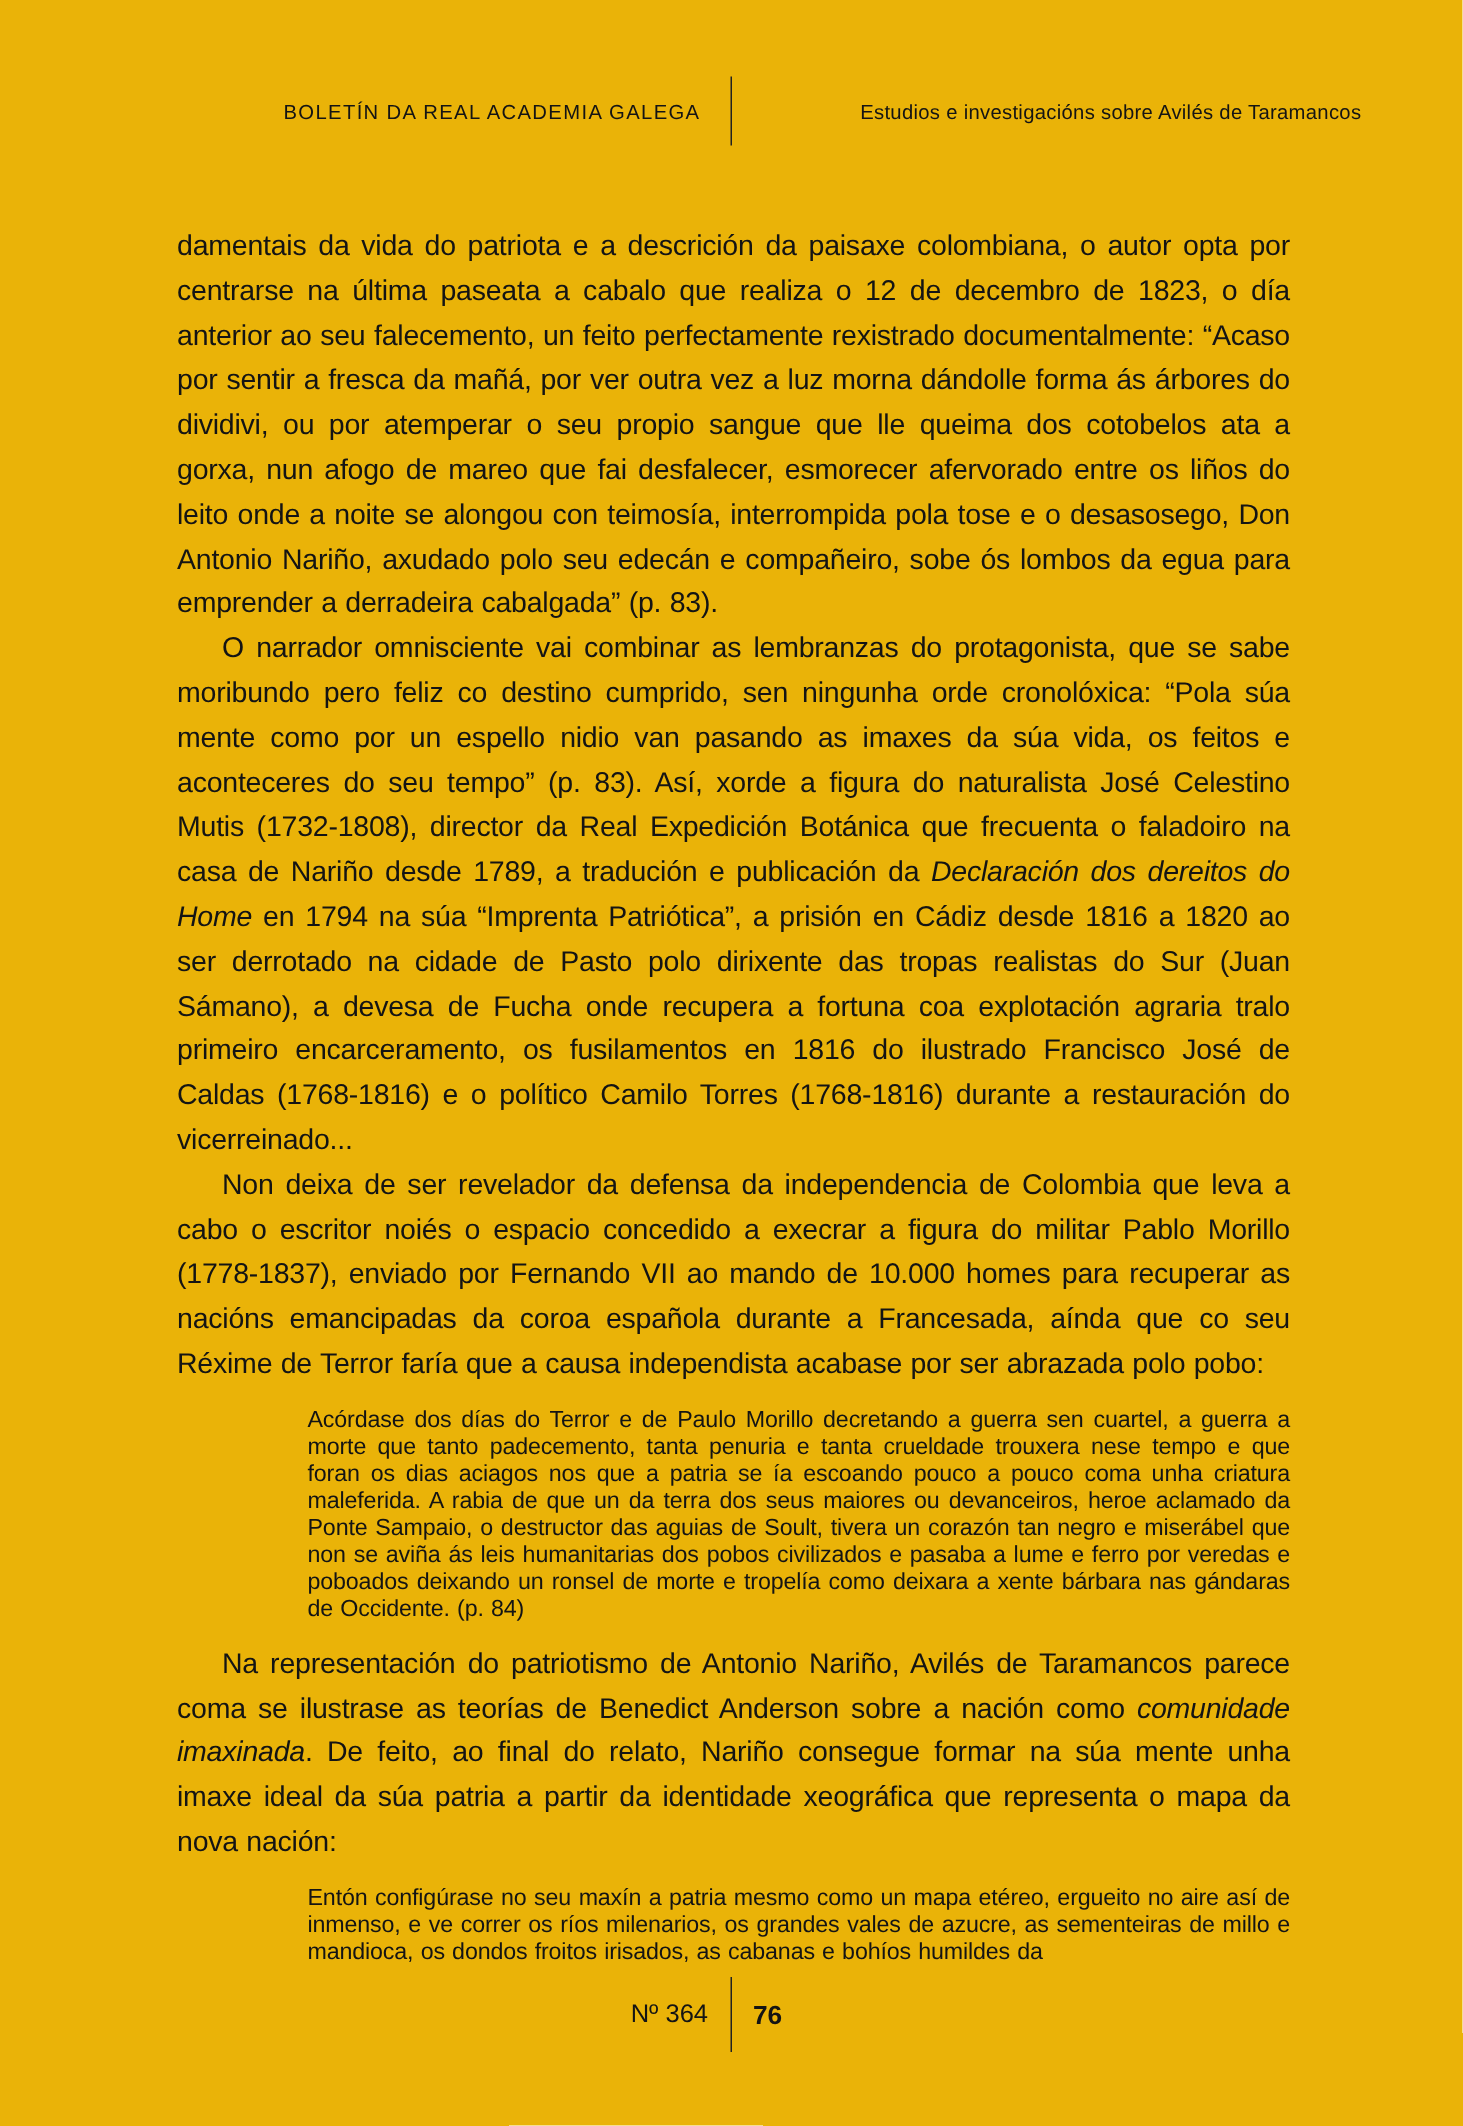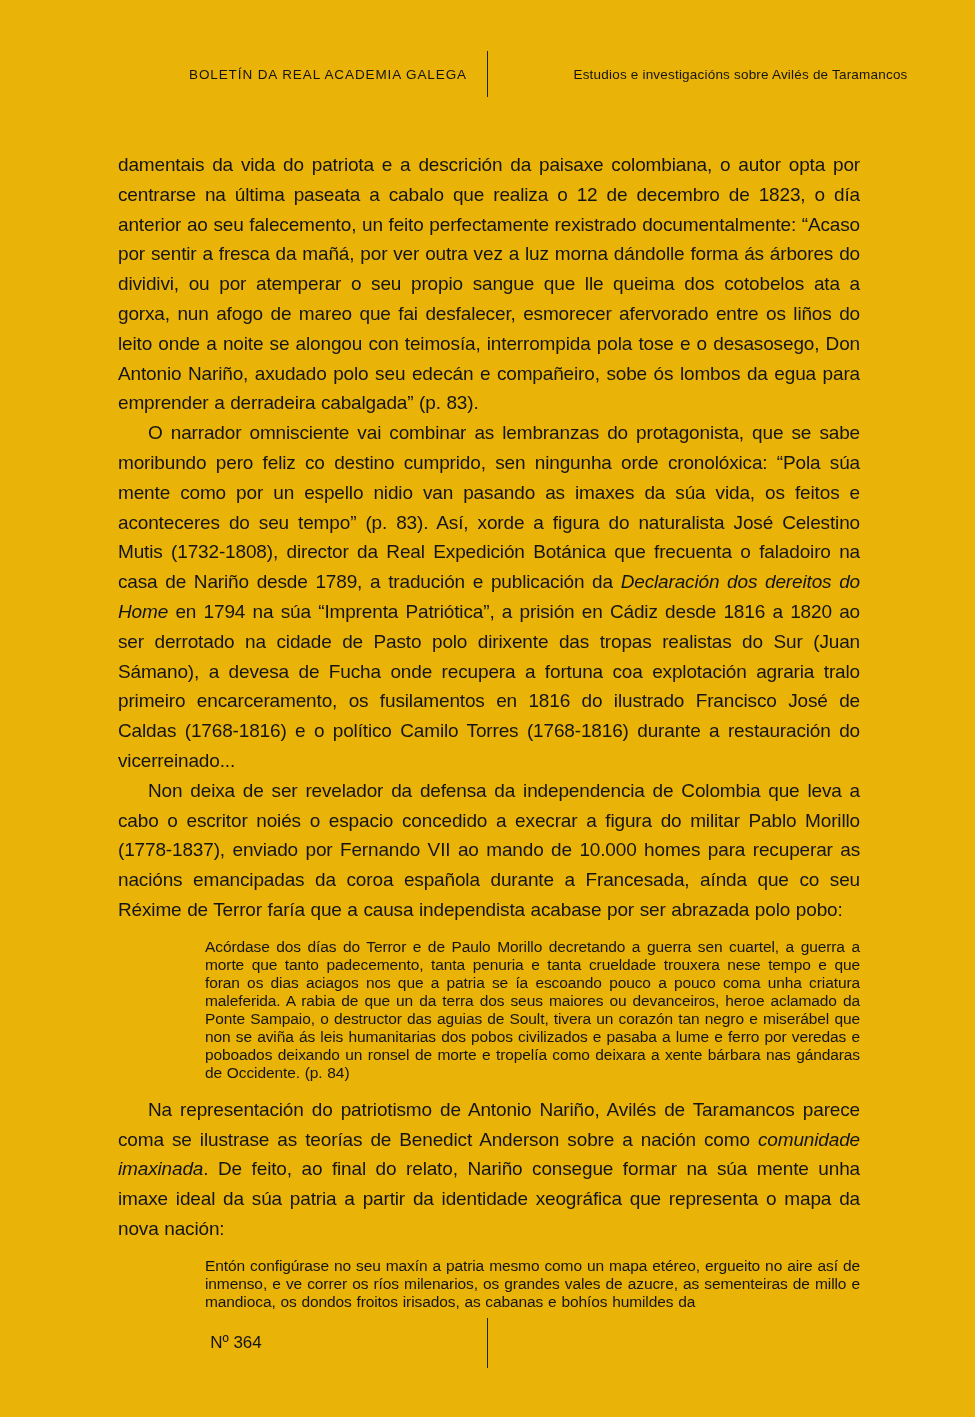--- a/index.html
+++ b/index.html
@@ -82,21 +82,21 @@
     position: absolute;
     top: 1317px;
     left: 0;
     width: 975px;
     height: 52px;
     display: grid;
     grid-template-columns: 1fr auto 1fr;
     align-items: center;
   }
   .page-footer .issue {
-    text-align: center;
+    text-align: right;
     padding-right: 15px;
     font-size: 17px;
     white-space: nowrap;
   }
   .page-footer .divider {
     width: 1px;
     height: 50px;
     background: #222222;
   }
   .page-footer .pagenum {
@@ -124,15 +124,16 @@
       <p class=" indented"><span>O narrador omnisciente vai combinar as lembranzas do protagonista, que se sabe moribundo pero feliz co destino cumprido, sen ningunha orde cronolóxica: “Pola súa mente como por un espello nidio van pasando as imaxes da súa vida, os feitos e aconteceres do seu tempo” (p. 83). Así, xorde a figura do naturalista José Celestino Mutis (1732-1808), director da Real Expedición Botánica que frecuenta o faladoiro na casa de Nariño desde 1789, a tradución e publicación da </span><span class="it">Declaración dos dereitos do Home</span><span> en 1794 na súa “Imprenta Patriótica”, a prisión en Cádiz desde 1816 a 1820 ao ser derrotado na cidade de Pasto polo dirixente das tropas realistas do Sur (Juan Sámano), a devesa de Fucha onde recupera a fortuna coa explotación agraria tralo primeiro encarceramento, os fusilamentos en 1816 do ilustrado Francisco José de Caldas (1768-1816) e o político Camilo Torres (1768-1816) durante a restauración do vicerreinado...</span></p>
       <p class=" indented"><span>Non deixa de ser revelador da defensa da independencia de Colombia que leva a cabo o escritor noiés o espacio concedido a execrar a figura do militar Pablo Morillo (1778-1837), enviado por Fernando VII ao mando de 10.000 homes para recuperar as nacións emancipadas da coroa española durante a Francesada, aínda que co seu Réxime de Terror faría que a causa independista acabase por ser abrazada polo pobo:</span></p>
       <p class="quote"><span>Acórdase dos días do Terror e de Paulo Morillo decretando a guerra sen cuartel, a guerra a morte que tanto padecemento, tanta penuria e tanta crueldade trouxera nese tempo e que foran os dias aciagos nos que a patria se ía escoando pouco a pouco coma unha criatura maleferida. A rabia de que un da terra dos seus maiores ou devanceiros, heroe aclamado da Ponte Sampaio, o destructor das aguias de Soult, tivera un corazón tan negro e miserábel que non se aviña ás leis humanitarias dos pobos civilizados e pasaba a lume e ferro por veredas e poboados deixando un ronsel de morte e tropelía como deixara a xente bárbara nas gándaras de Occidente. (p. 84)</span></p>
       <p class=" indented"><span>Na representación do patriotismo de Antonio Nariño, Avilés de Taramancos parece coma se ilustrase as teorías de Benedict Anderson sobre a nación como </span><span class="it">comunidade imaxinada</span><span>. De feito, ao final do relato, Nariño consegue formar na súa mente unha imaxe ideal da súa patria a partir da identidade xeográfica que representa o mapa da nova nación:</span></p>
       <p class="quote"><span>Entón configúrase no seu maxín a patria mesmo como un mapa etéreo, ergueito no aire así de inmenso, e ve correr os ríos milenarios, os grandes vales de azucre, as sementeiras de millo e mandioca, os dondos froitos irisados, as cabanas e bohíos humildes da</span></p>
     </div>
 
   <div class="page-footer">
     <div class="issue">Nº 364</div>
     <div class="divider"></div>
+    <div class="pagenum">76</div>
   </div>
 
 </div>
 
 </body></html>

